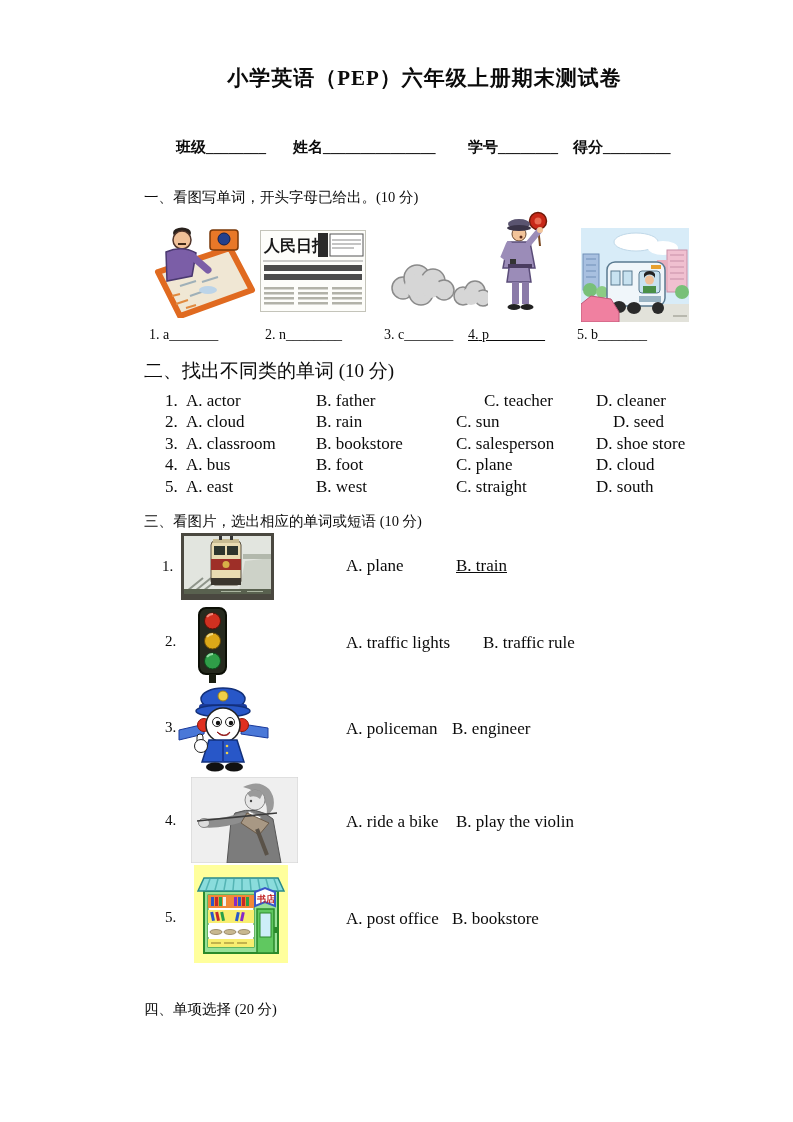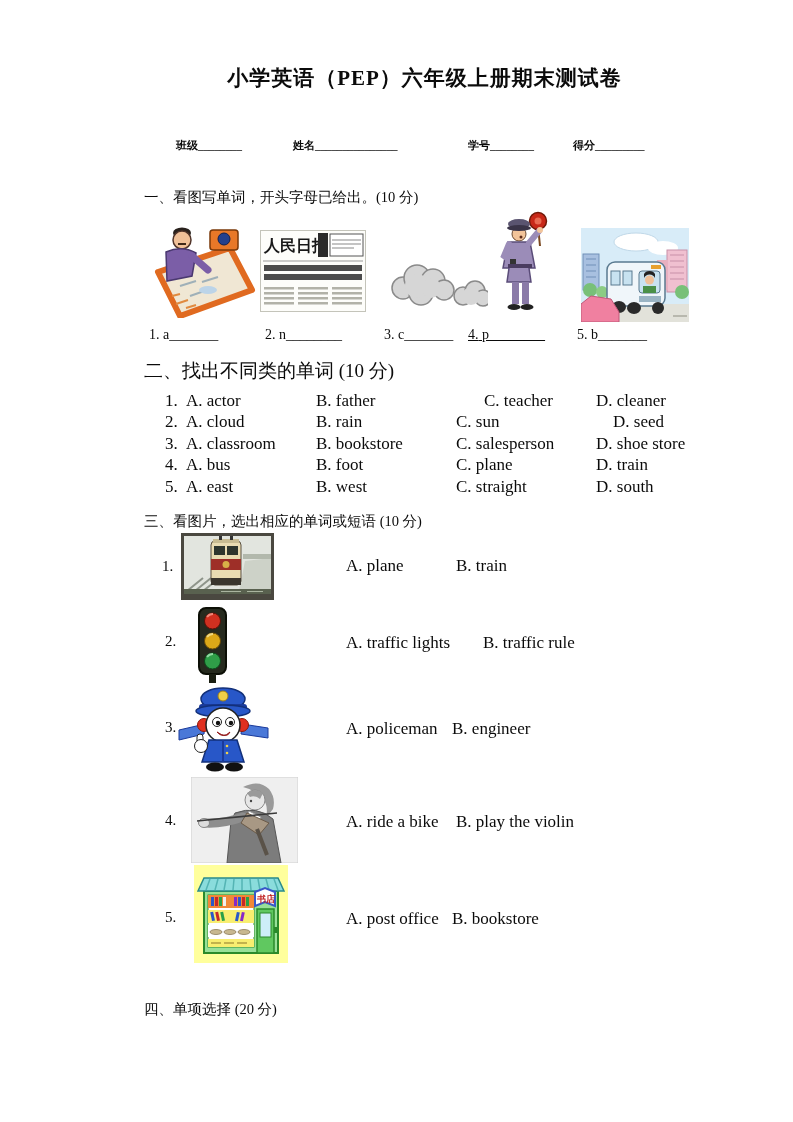--- a/index.html
+++ b/index.html
@@ -1,20 +1,20 @@
 <!DOCTYPE html>
 <html><head>
 <meta charset="utf-8">
 <style>
   html,body{margin:0;padding:0;background:#ffffff;}
   .page{position:relative;width:793px;height:1122px;background:#ffffff;overflow:hidden;
         font-family:"Liberation Serif","DejaVu Serif",serif;color:#0b0b0b;}
   .abs{position:absolute;margin-left:28px;}
   .title{top:64px;left:0;width:100%;text-align:center;font-size:21px;font-weight:bold;letter-spacing:1px;}
-  .formfield{top:138px;font-size:11px;font-weight:bold;white-space:nowrap;}
+  .formfield{top:138px;font-size:15px;font-weight:bold;white-space:nowrap;}
   .sec-head{font-size:14.5px;white-space:nowrap;}
   .sec2-head{font-size:19px;white-space:nowrap;}
   .ansline{top:327px;font-size:14px;white-space:nowrap;}
   .s2row span{position:absolute;font-size:17px;white-space:nowrap;}
   .s3num{font-size:15px;}
   .s3opt{font-size:17px;white-space:nowrap;}
   svg{display:block;}
 </style>
 </head>
 <body>
@@ -173,21 +173,21 @@
     <span style="left:158px;">A. classroom</span>
     <span style="left:288px;">B. bookstore</span>
     <span style="left:428px;">C. salesperson</span>
     <span style="left:568px;">D. shoe store</span>
   </div>
   <div class="abs s2row" style="top:455px;">
     <span style="left:137px;">4.</span>
     <span style="left:158px;">A. bus</span>
     <span style="left:288px;">B. foot</span>
     <span style="left:428px;">C. plane</span>
-    <span style="left:568px;">D. train</span>
+    <span style="left:568px;">D. cloud</span>
   </div>
   <div class="abs s2row" style="top:477px;">
     <span style="left:137px;">5.</span>
     <span style="left:158px;">A. east</span>
     <span style="left:288px;">B. west</span>
     <span style="left:428px;">C. straight</span>
     <span style="left:568px;">D. south</span>
   </div>
 
   <div class="abs sec-head" style="left:116px;top:512px;">三、看图片，选出相应的单词或短语 (10 分)</div>
@@ -207,21 +207,21 @@
       <rect x="33" y="13" width="11" height="9" fill="#2e362e"></rect>
       <rect x="46" y="13" width="11" height="9" fill="#2e362e"></rect>
       <rect x="30" y="26" width="30" height="11" fill="#9e2f28"></rect>
       <circle cx="45" cy="31.5" r="3.5" fill="#d8b048"></circle>
       <rect x="30" y="45" width="30" height="7" fill="#3a362e"></rect>
       <rect x="3" y="56" width="87" height="5" fill="#59614f"></rect>
       <path d="M40,58.5 h20 M66,58.5 h16" stroke="#aab4a0" stroke-width="1"></path>
     </svg>
   </div>
   <div class="abs s3opt" style="left:318px;top:556px;">A. plane</div>
-  <div class="abs s3opt" style="left:428px;top:556px;">B. train</div>
+  <div class="abs s3opt" style="left:428px;top:556px;text-decoration:underline;">B. train</div>
 
   <div class="abs s3num" style="left:137px;top:633px;">2.</div>
   <div class="abs" style="left:161px;top:606px;">
     <svg width="47" height="78" viewBox="0 0 47 78">
       <rect x="10" y="2" width="27" height="66" rx="7" fill="#262a1e" stroke="#0c0f06" stroke-width="2"></rect>
       <circle cx="23.5" cy="15" r="8" fill="#d03020" stroke="#5a1008"></circle>
       <path d="M18,11 a7,7 0 0 1 6,-3" stroke="#f08878" stroke-width="2" fill="none"></path>
       <circle cx="23.5" cy="35" r="8" fill="#dca818" stroke="#6a4c08"></circle>
       <path d="M18,31 a7,7 0 0 1 6,-3" stroke="#f0d880" stroke-width="2" fill="none"></path>
       <circle cx="23.5" cy="55" r="8" fill="#2f9e48" stroke="#0c4a1c"></circle>

